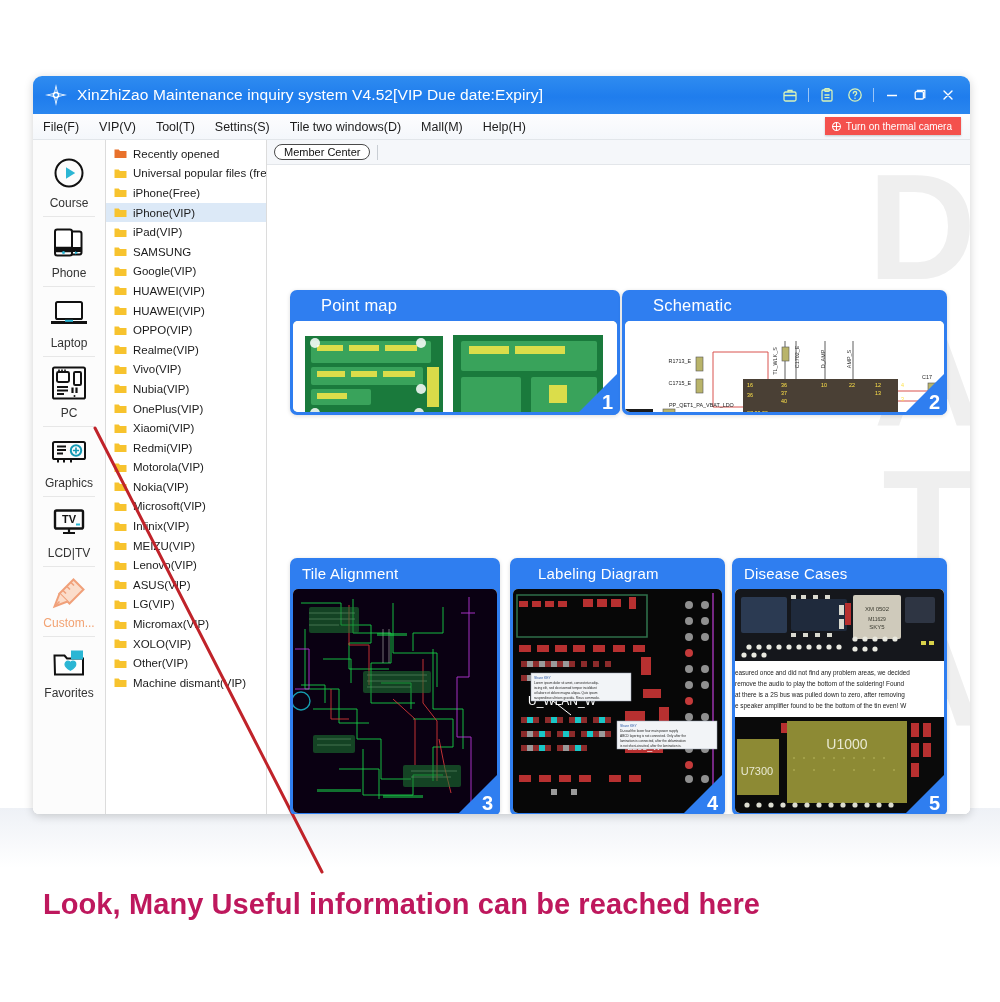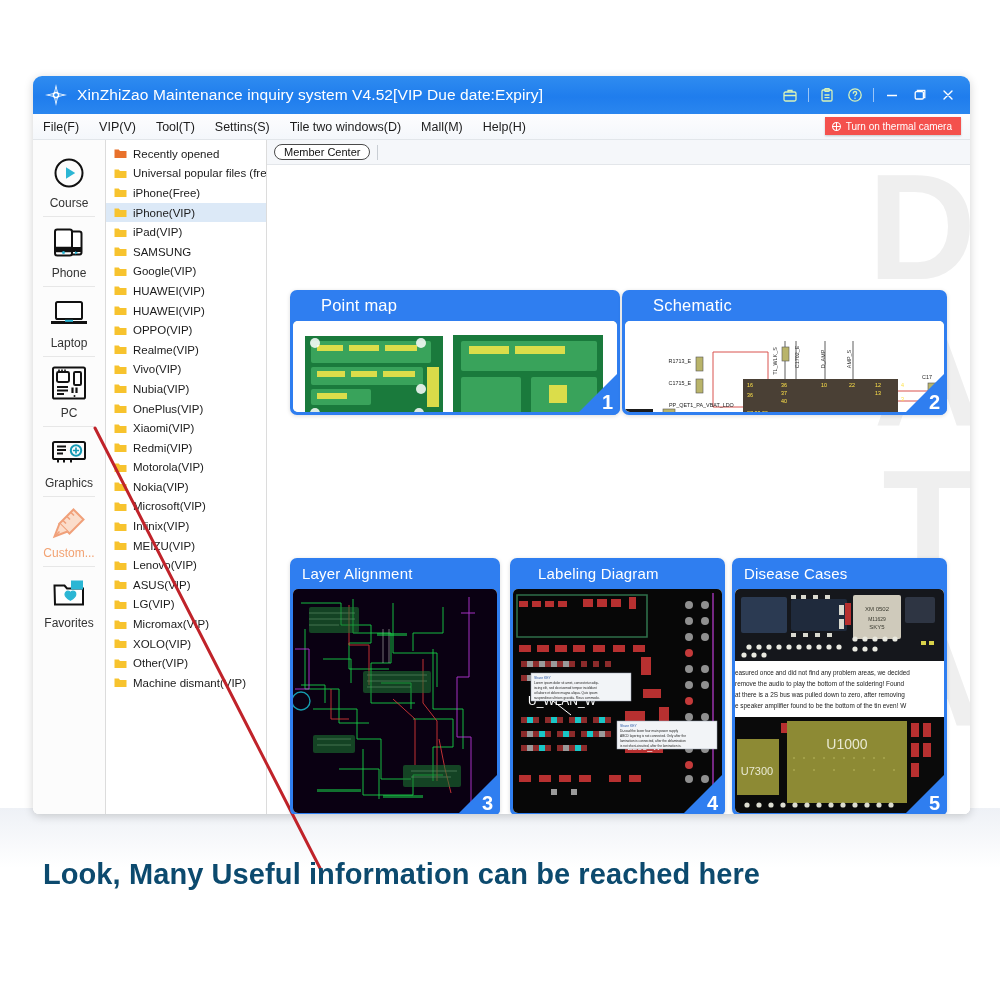--- a/index.html
+++ b/index.html
@@ -163,22 +163,22 @@
   }
   .corner .num{
     position:absolute;right:7px;bottom:1px;color:#fff;font-size:20px;font-weight:700;
   }
 
   
   .art{position:absolute;inset:0;}
 
   
   #caption{
-    position:absolute;left:0;top:858px;width:803px;text-align:center;
-    font-size:29px;font-weight:700;color:#0c4a6e;letter-spacing:.1px;
+    position:absolute;left:0;top:888px;width:803px;text-align:center;
+    font-size:29px;font-weight:700;color:#be185d;letter-spacing:.1px;
   }
   #arrow-line{position:absolute;left:0;top:0;width:1000px;height:1002px;pointer-events:none;}
   .page-bg-grad{
     position:absolute;left:0;top:808px;width:1000px;height:60px;
     background:linear-gradient(180deg,#eef1f6 0%,#ffffff 100%);
   }
 </style>
 </head>
 <body>
 
@@ -319,20 +319,31 @@
             <rect x="4" y="4" width="32" height="17" rx="1.6"></rect>
             <path d="M8 8.5h9M8 12h9M8 15.5h6" stroke-width="1.9"></path>
             <circle cx="27" cy="12.5" r="5.2" stroke="#159ab5"></circle>
             <path d="M27 9.4v6.2M23.9 12.5h6.2" stroke="#159ab5" stroke-width="1.7"></path>
             <path d="M9 21v3.5M15 21v3.5M22 21v3.5" stroke-width="2"></path>
           </svg>
         </div>
         <div class="rail-label">Graphics</div>
       </div>
 
+      <div class="rail-item">
+        <div class="rail-ico">
+          <svg width="40" height="32" viewBox="0 0 40 32" fill="none" stroke="#111" stroke-width="2.4">
+            <rect x="6" y="3.5" width="28" height="18" rx="1.6"></rect>
+            <path d="M20 21.5v4M14 26h12" stroke-width="2.2"></path>
+            <text x="20" y="16" font-size="11" font-weight="700" fill="#111" stroke="none" text-anchor="middle" font-family="Liberation Sans, sans-serif">TV</text>
+            <path d="M27 17.5h4" stroke="#2bb6d4" stroke-width="2"></path>
+          </svg>
+        </div>
+        <div class="rail-label">LCD|TV</div>
+      </div>
 
       <div class="rail-item">
         <div class="rail-ico">
           <svg width="38" height="34" viewBox="0 0 38 34" fill="none" stroke="#f0a07a" stroke-width="2">
             <path d="M23.5 3.5l10 10-14 14-10-10z" fill="#fbddcb"></path>
             <path d="M9.5 17.5l-5 13 13-5" fill="#fbddcb"></path>
             <path d="M13 14.5l3 3M17 10.5l3 3M21 6.5l3 3" stroke-width="1.6"></path>
             <path d="M4.5 30.5l5-5" stroke-width="1.6"></path>
           </svg>
         </div>
@@ -692,21 +703,21 @@
               </g>
             </svg>
           </div>
           <div class="corner">
             <div class="tri"></div>
             <div class="num">2</div>
           </div>
         </div>
 
         <div class="card" style="left:23px;top:393px;width:210px;height:258px;">
-          <div class="card-head" style="font-size:15px;padding-left:12px;">Layer Alignment</div>
+          <div class="card-head" style="font-size:15px;padding-left:12px;">Tile Alignment</div>
           <div class="card-body">
             <svg class="art" viewBox="0 0 204 224" preserveAspectRatio="none">
               <rect width="204" height="224" fill="#0a0012"></rect>
               <g stroke="#19e04c" stroke-width=".9" opacity=".92" fill="none">
                 <path d="M8 14h40v22h30v18h-22v26h40"></path>
                   <path d="M12 40v60h34v34h30"></path>
                 <path d="M60 10v34h38v30h-20v40h44"></path>
                   <path d="M100 14v50h44v34"></path>
                 <path d="M20 120h44v30h24v40h30"></path>
                   <path d="M70 160v46h50v-20h30"></path>

